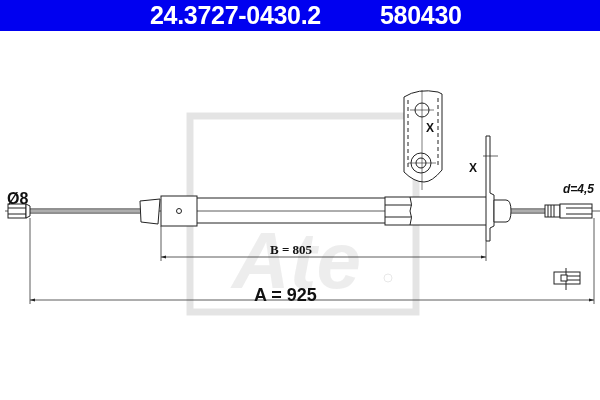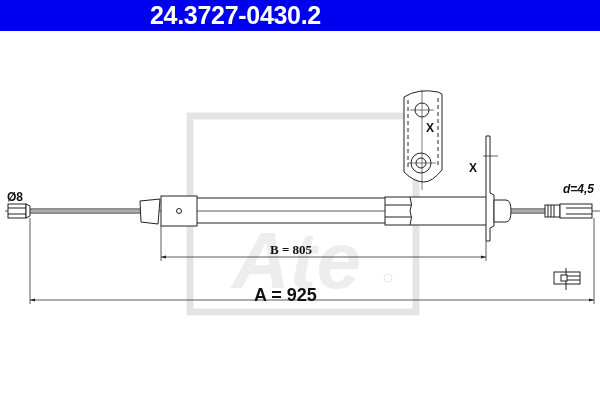--- a/index.html
+++ b/index.html
@@ -5,30 +5,31 @@
   html, body { margin: 0; padding: 0; background: #ffffff; }
   body { width: 600px; height: 400px; position: relative; overflow: hidden; font-family: "Liberation Sans", sans-serif; }
   .header { position: absolute; left: 0; top: 0; width: 600px; height: 31px; background: #0000f0; }
   .header .pn { position: absolute; top: 1px; color: #ffffff; font-weight: bold; font-size: 25px; letter-spacing: -0.3px; font-family: "Liberation Sans", sans-serif; }
   .pn-1 { left: 130px; margin-left: 20px; }
   .pn-2 { left: 380px; }
   svg { position: absolute; left: 0; top: 0; }
   .lbl { position: absolute; font-weight: bold; color: #111; font-family: "Liberation Sans", sans-serif; }
   .dim-a { left: 254px; top: 285px; font-size: 18px; }
   .dim-b { left: 270px; top: 242px; font-size: 13px; font-family: Liberation Serif, serif; }
-  .d8 { left: 7px; top: 190px; font-size: 12px; }
+  .d8 { left: 7px; top: 190px; font-size: 16px; }
   .d45 { left: 563px; top: 182px; font-size: 12px; font-style: italic; }
   .x1 { left: 426px; top: 121px; font-size: 12px; }
   .x2 { left: 469px; top: 161px; font-size: 12px; }
 </style>
 </head>
 <body>
 
 <div class="header">
   <span class="pn pn-1">24.3727-0430.2</span>
+  <span class="pn pn-2">580430</span>
 </div>
 
 <svg width="600" height="400" viewBox="0 0 600 400">
 
   <g opacity="0.9">
     <rect x="190" y="116" width="226" height="196" fill="none" stroke="#e2e2e2" stroke-width="7"></rect>
     <text x="232" y="288" font-family="Liberation Sans, sans-serif" font-size="80" font-weight="bold" font-style="italic" fill="#ececec">Ate</text>
     <circle cx="388" cy="278" r="4" fill="none" stroke="#e6e6e6" stroke-width="1"></circle>
   </g>
 

